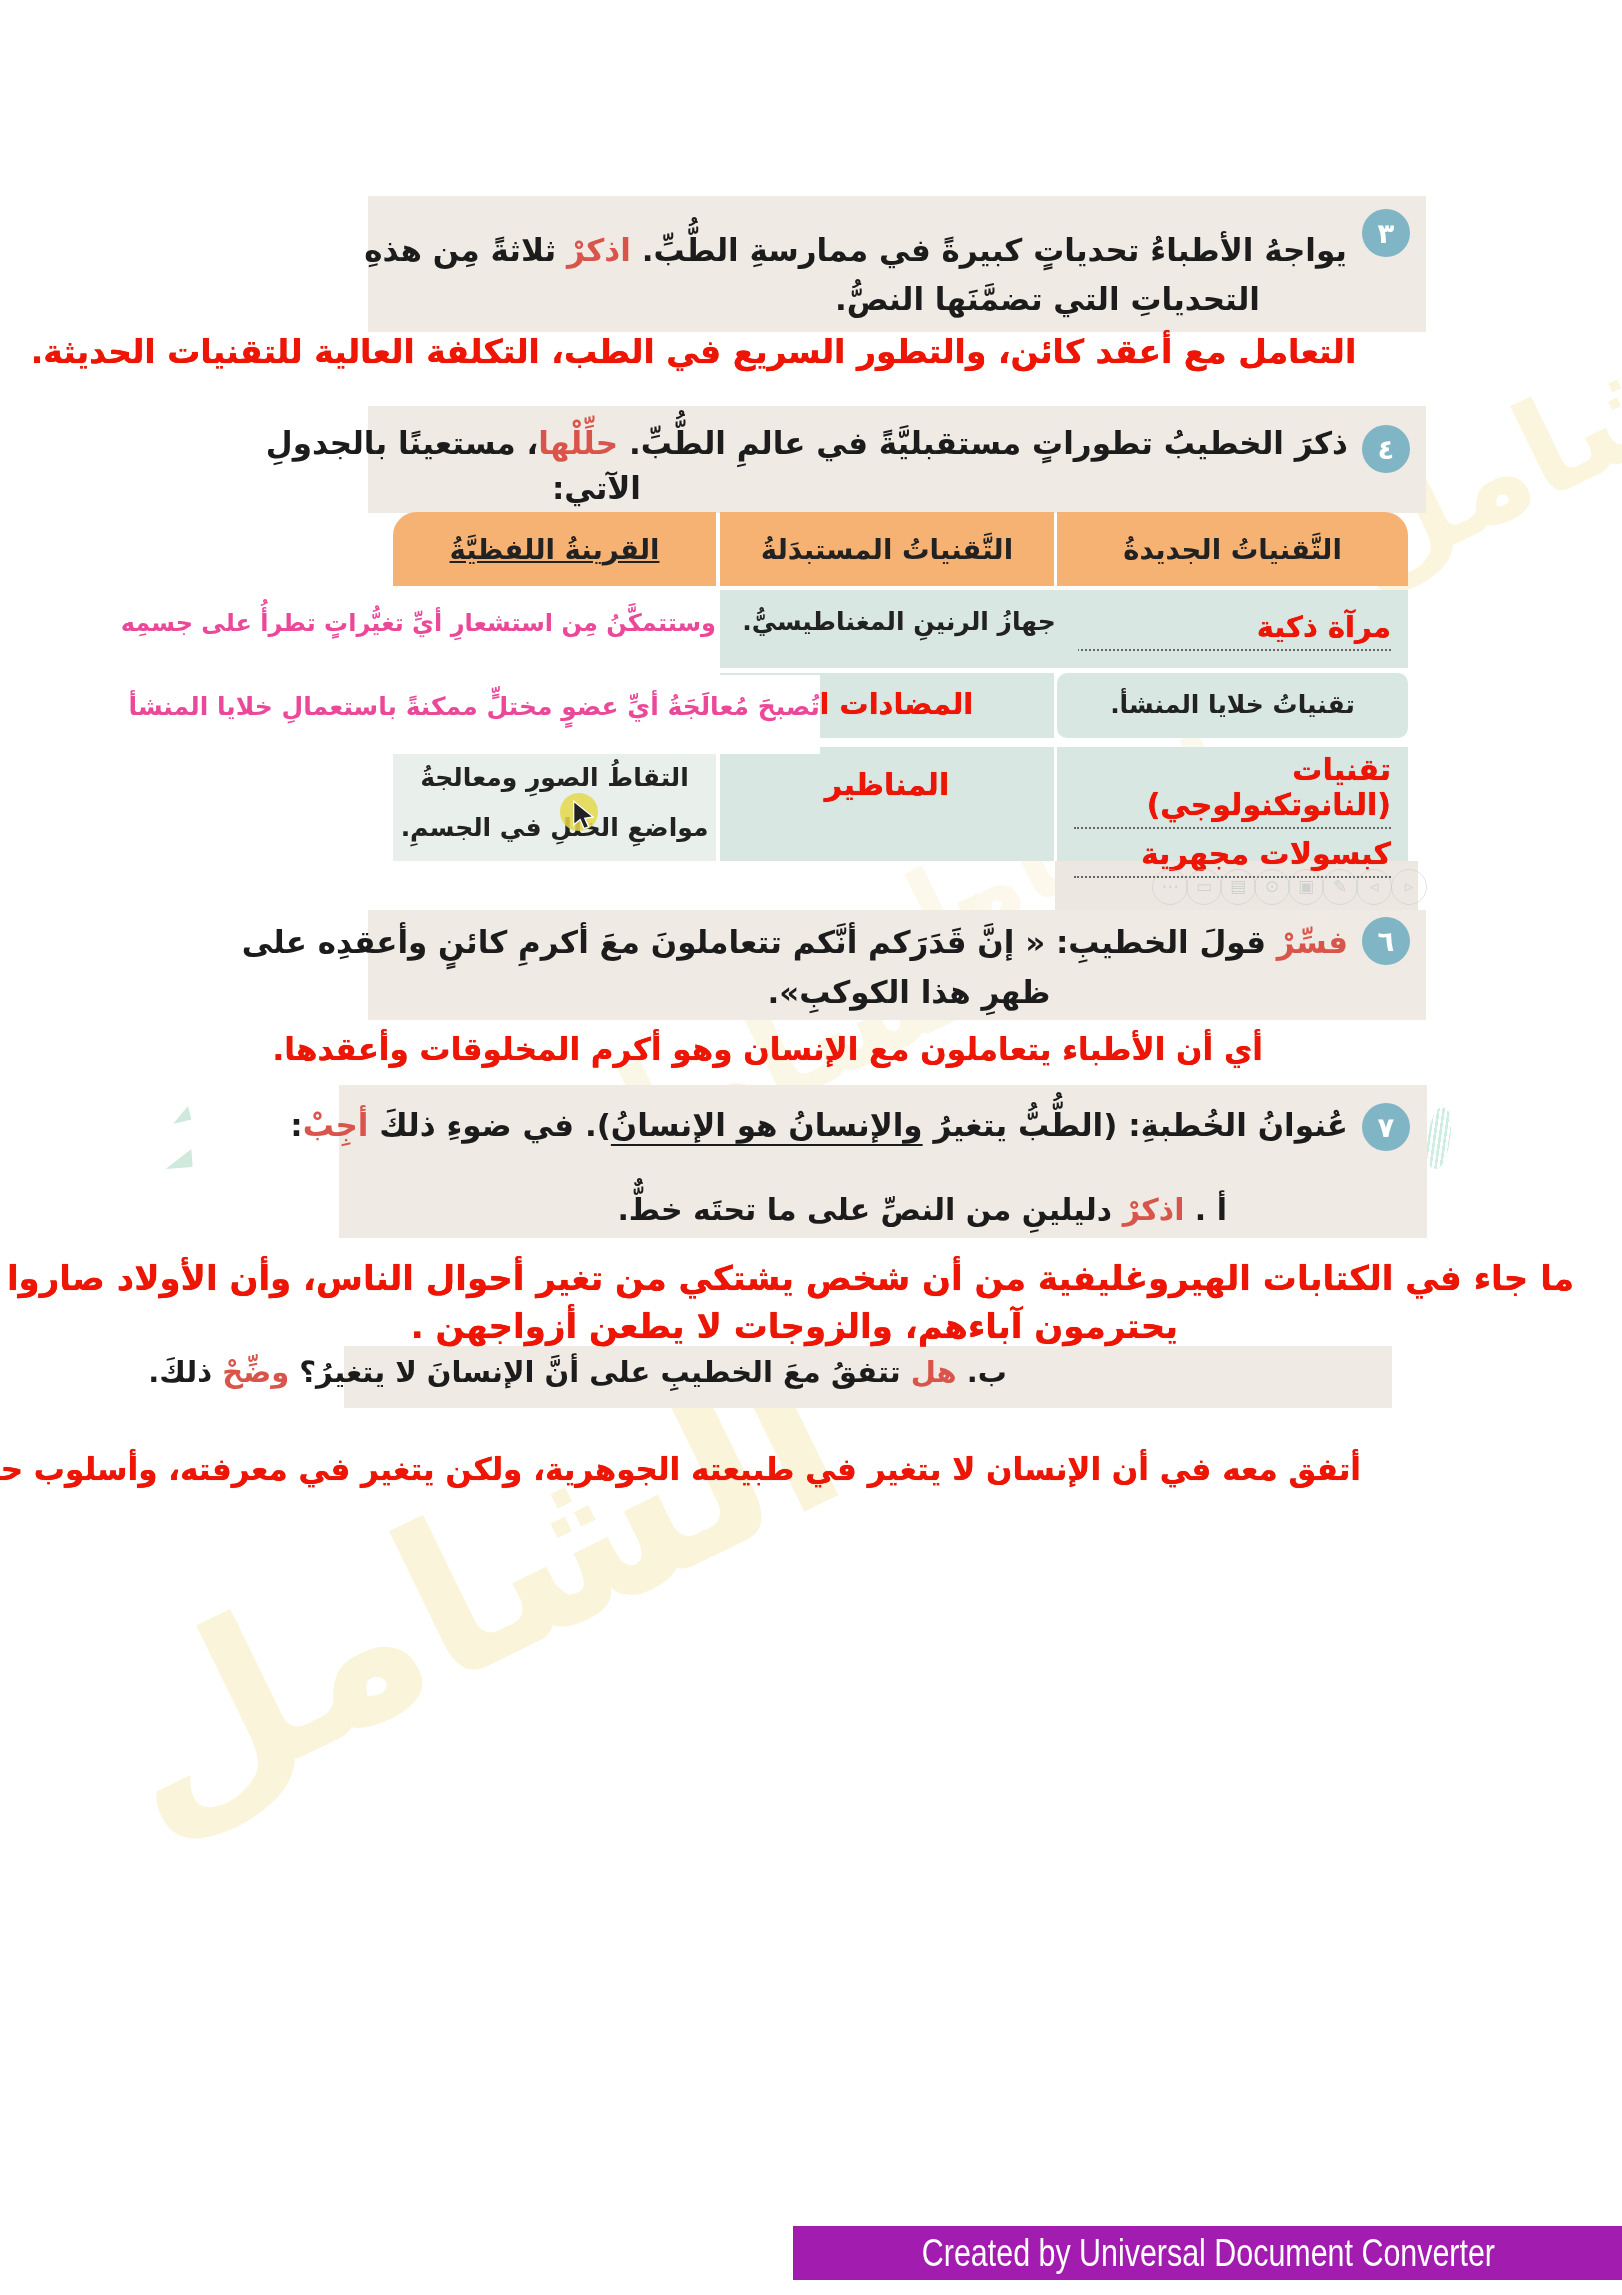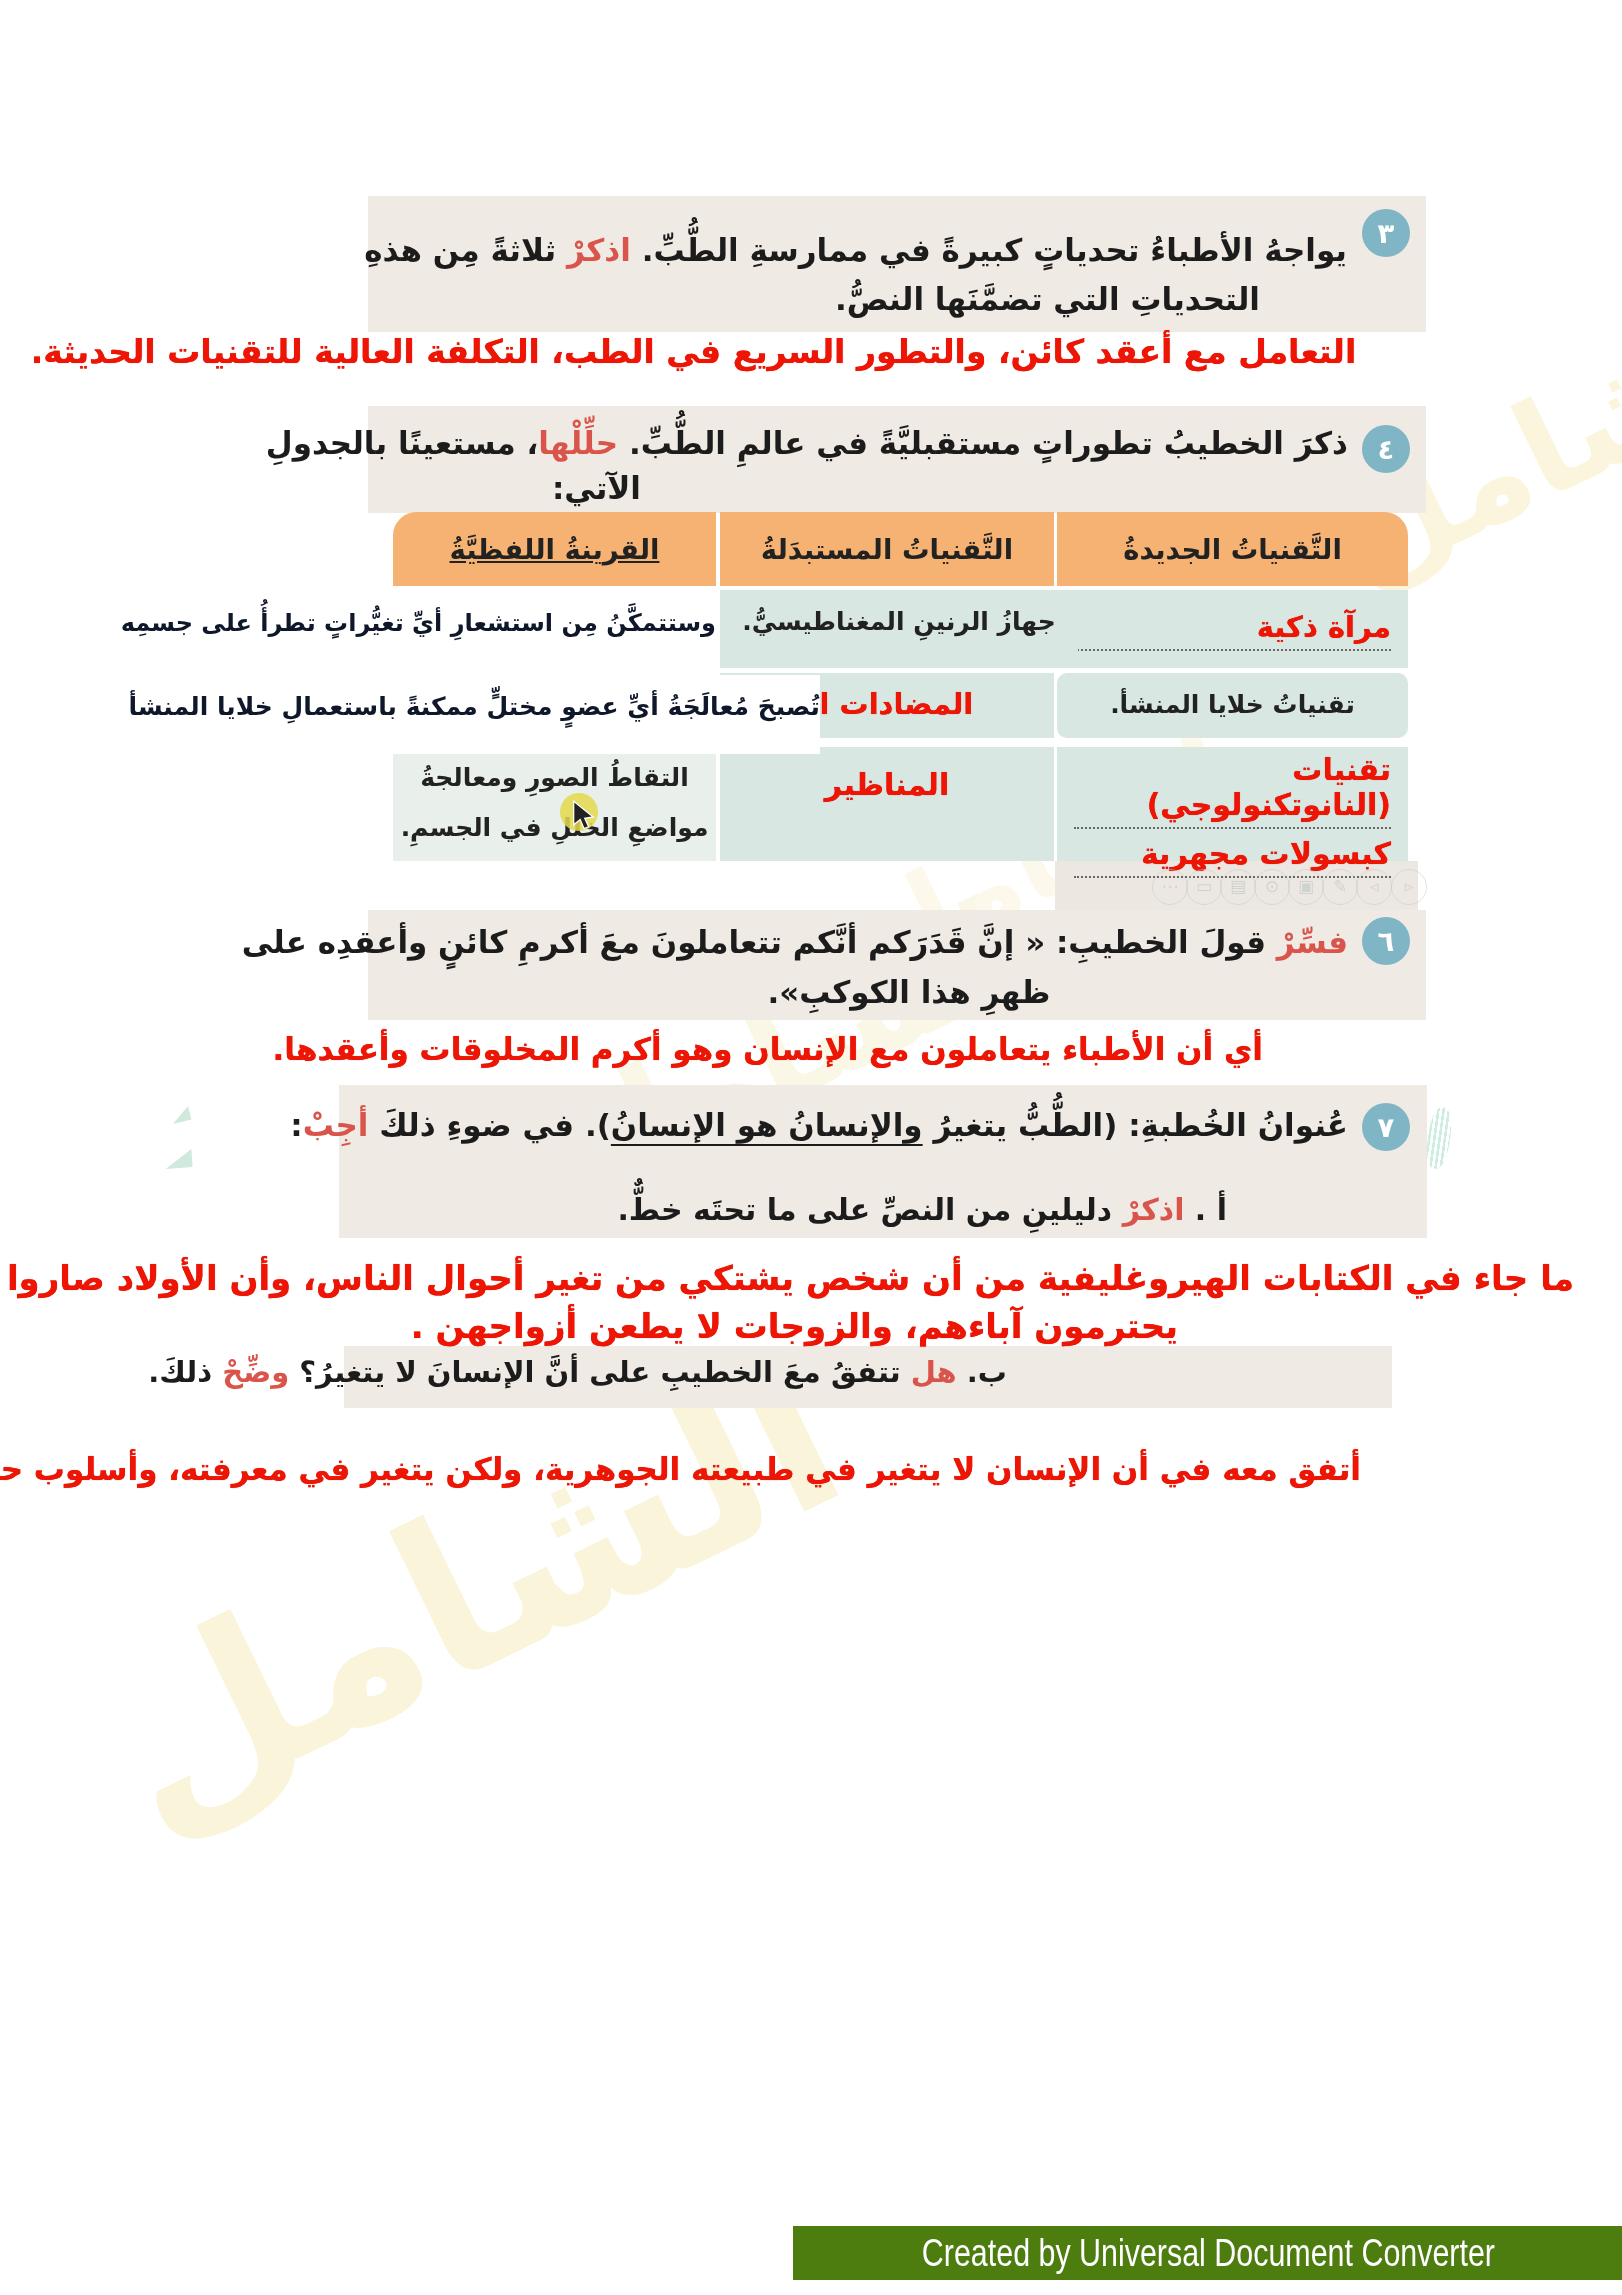--- a/index.html
+++ b/index.html
@@ -25,41 +25,41 @@
   
   .thcell{position:absolute;background:#f6b273;direction:rtl;text-align:center;font-size:27.5px;font-weight:700;color:#222;z-index:2;
           display:flex;align-items:center;justify-content:center;}
   .tcell{position:absolute;background:#d9e7e3;direction:rtl;z-index:2;}
   .tcell.light{background:#e9efeb;}
   .tcell.white{background:#ffffff;}
   .celltext{direction:rtl;text-align:center;font-size:25px;font-weight:700;color:#222;padding-top:17px;}
   .redcell{direction:rtl;text-align:center;font-size:30px;font-weight:700;color:#ee1505;text-shadow:0 0 0.7px #c01000;}
   .dotline{margin:19.6px 17px 0 17px;border-bottom:2.6px dotted #666;padding-bottom:5.2px;}
   .cluebox{position:absolute;background:#ffffff;direction:rtl;text-align:right;white-space:nowrap;
-           font-size:24px;font-weight:700;color:#0f172a;z-index:4;padding-top:17px;}
+           font-size:24px;font-weight:700;color:#ec4899;z-index:4;padding-top:17px;}
   .clue3line{direction:rtl;text-align:center;font-size:25px;font-weight:700;color:#222;margin-top:15.7px;}
 
   
   .ghost-strip{position:absolute;left:1055px;top:861px;width:363px;height:50px;background:#ece7e1;z-index:1;}
   .gicon{position:absolute;top:869px;width:34px;height:34px;border:1.3px solid #c3cccb;border-radius:50%;
          color:#b9c4c3;font-size:17px;line-height:33px;text-align:center;opacity:.55;z-index:2;background:transparent;}
 
   
   .mint-tri{position:absolute;width:0;height:0;z-index:1;}
   .mint1{left:171px;top:1108px;border-bottom:14.4px solid #cfe9dc;border-left:19.6px solid transparent;transform:rotate(-14deg);}
   .mint2{left:165px;top:1150px;border-bottom:18.3px solid #cfe9dc;border-left:27.5px solid transparent;transform:rotate(-4deg);}
   .mint-leaf{position:absolute;left:1428px;top:1107px;width:22px;height:62px;z-index:2;border-radius:45%;
              background:repeating-linear-gradient(90deg,#cdeee0 0 2.6px,#ffffff 2.6px 5.2px);transform:rotate(8deg);}
 
   
   .cursor-hl{position:absolute;left:560px;top:793px;width:38px;height:38px;border-radius:50%;background:#e3d84b;opacity:.85;z-index:5;}
   .cursor-svg{position:absolute;left:571px;top:800px;z-index:6;}
 
   
-  .footer-bar{position:absolute;left:793px;top:2226px;width:830px;height:54px;background:#4d7c0f;z-index:2;
+  .footer-bar{position:absolute;left:793px;top:2226px;width:830px;height:54px;background:#a21caf;z-index:2;
               display:flex;align-items:center;justify-content:center;}
   .footer-text{color:#ffffff;font-size:39px;font-weight:400;white-space:nowrap;transform:scaleX(0.78);font-family:"Liberation Sans",sans-serif;}
 </style>
 </head>
 <body>
 
 <div id="page">
 
   <div class="wm wm1">الشامل</div>
   <div class="wm wm2">الشامل</div>

